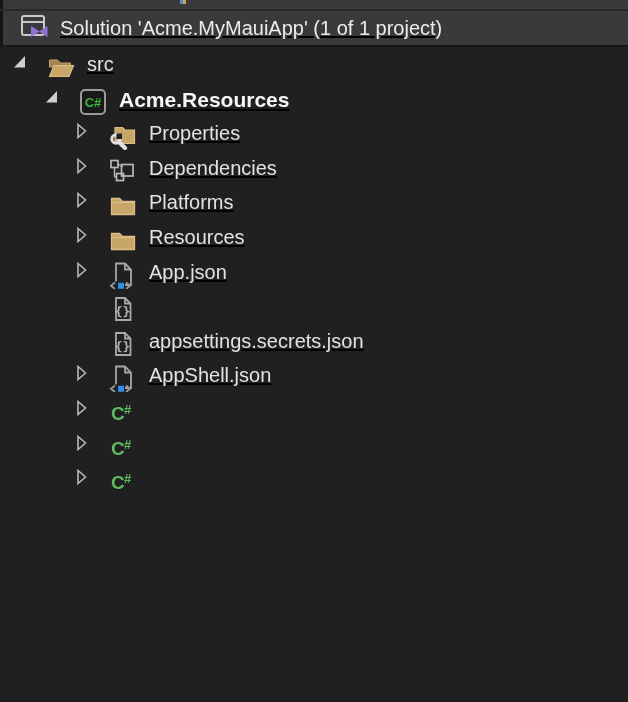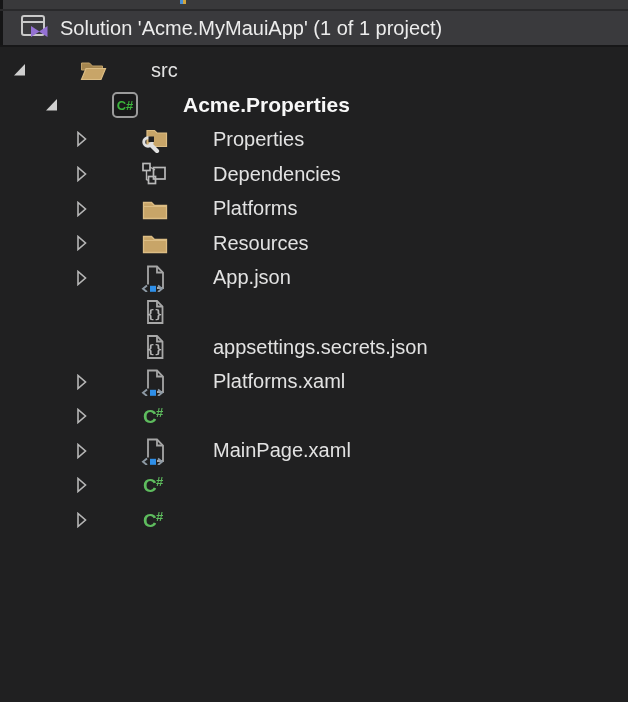--- a/index.html
+++ b/index.html
@@ -1,32 +1,32 @@
 <!DOCTYPE html>
 <html><head>
 <meta charset="utf-8">
 <style>
   * { margin:0; padding:0; box-sizing:border-box; }
   html,body { width:628px; height:702px; background:#202021; overflow:hidden;
               font-family:"Liberation Sans","DejaVu Sans",sans-serif; }
 
-  .panel { width:628px; height:508px; background:#202021; position:relative; }
+  .panel { width:628px; height:508px; background:#202021; position:relative;text-decoration:underline; }
 
   .toolbar-strip { height:9px; background:#39393b; border-left:3px solid #151516; position:relative; }
   .toolbar-strip .frag { position:absolute; top:0; height:4px; width:3px; }
   .divider-1 { height:2px; background:#29292b; }
   .divider-2 { height:2px; background:#171718; }
 
   .header-row { height:34px; background:#3a3a3d; border-left:3px solid #151516;
                 display:flex; align-items:center; }
   .header-row .sol-icon { width:34px; height:30px; margin-left:15px; flex:0 0 auto; }
   .header-row .title { margin-left:8px; font-size:20px; color:#ececec; white-space:nowrap; }
 
   .tree { padding-top:6px; }
-  .row { height:34.6px; display:flex; align-items:center; font-size:20px; color:#e2e2e2;gap:32px; }
+  .row { height:34.6px; display:flex; align-items:flex-start; font-size:20px; color:#e2e2e2; }
   .row .arrow { width:28px; height:18px; display:flex; align-items:center; flex:0 0 auto; }
   .row .icon  { width:28px; height:28px; margin-left:6px; flex:0 0 auto; display:flex; align-items:center; justify-content:center; }
   .row .label { margin-left:12px; white-space:nowrap; }
   .row .label.bold { font-weight:bold; color:#f7f7f7; font-size:21px; }
   .indent-1 { padding-left:13px; }
   .indent-2 { padding-left:45px; }
   .indent-3 { padding-left:75px; }
 </style>
 </head>
 <body>
@@ -72,21 +72,21 @@
           <svg width="14" height="16" viewBox="0 0 14 16">
             <polygon points="12,2 12,13.5 1,13.5" fill="#cfcfcf"></polygon>
           </svg>
         </span>
         <span class="icon">
           <svg width="28" height="28" viewBox="0 0 28 28">
             <rect x="2" y="2" width="24" height="24" rx="4" fill="#19191a" stroke="#9b9b9b" stroke-width="2"></rect>
             <text x="14" y="19" text-anchor="middle" font-size="13" font-weight="bold" fill="#3cb43c" font-family="Liberation Sans,DejaVu Sans,sans-serif">C#</text>
           </svg>
         </span>
-        <span class="label bold">Acme.Properties</span>
+        <span class="label bold">Acme.Resources</span>
       </div>
       <div class="row indent-3">
         <span class="arrow">
           <svg width="14" height="16" viewBox="0 0 14 16">
             <polygon points="3,1.5 3,14.5 10.5,8" fill="none" stroke="#b6b6b6" stroke-width="1.6"></polygon>
           </svg>
         </span>
         <span class="icon">
           <svg width="28" height="28" viewBox="0 0 28 28">
             <path d="M6,5.5 h7.5 l2.5,2.5 h9.5 v13.5 h-19.5 z" fill="#c8a568" stroke="#dcbd84" stroke-width="1.2"></path>
@@ -191,21 +191,21 @@
         <span class="icon">
           <svg width="28" height="28" viewBox="0 0 28 28">
             <path d="M7,2.5 h9 l6,6 v15.5 h-15 z" fill="none" stroke="#a6a6a6" stroke-width="1.8"></path>
             <path d="M16,2.5 v6 h6" fill="none" stroke="#a6a6a6" stroke-width="1.8"></path>
             <rect x="0" y="20.5" width="16" height="8" fill="#202021"></rect>
             <polyline points="6,21.5 2,24.8 6,28" fill="none" stroke="#8d99a4" stroke-width="1.9"></polyline>
             <polyline points="17,21.5 21,24.8 17,28" fill="none" stroke="#8d99a4" stroke-width="1.9"></polyline>
             <rect x="9" y="21.8" width="6" height="6" fill="#2f8fe8"></rect>
           </svg>
         </span>
-        <span class="label">Platforms.xaml</span>
+        <span class="label">AppShell.json</span>
       </div>
       <div class="row indent-3">
         <span class="arrow">
           <svg width="14" height="16" viewBox="0 0 14 16">
             <polygon points="3,1.5 3,14.5 10.5,8" fill="none" stroke="#b6b6b6" stroke-width="1.6"></polygon>
           </svg>
         </span>
         <span class="icon">
           <svg width="28" height="28" viewBox="0 0 28 28">
             <text x="2" y="21" font-size="19" font-weight="bold" fill="#5ebc5e" font-family="Liberation Sans,DejaVu Sans,sans-serif">C</text>
@@ -214,38 +214,20 @@
         </span>
       </div>
       <div class="row indent-3">
         <span class="arrow">
           <svg width="14" height="16" viewBox="0 0 14 16">
             <polygon points="3,1.5 3,14.5 10.5,8" fill="none" stroke="#b6b6b6" stroke-width="1.6"></polygon>
           </svg>
         </span>
         <span class="icon">
           <svg width="28" height="28" viewBox="0 0 28 28">
-            <path d="M7,2.5 h9 l6,6 v15.5 h-15 z" fill="none" stroke="#a6a6a6" stroke-width="1.8"></path>
-            <path d="M16,2.5 v6 h6" fill="none" stroke="#a6a6a6" stroke-width="1.8"></path>
-            <rect x="0" y="20.5" width="16" height="8" fill="#202021"></rect>
-            <polyline points="6,21.5 2,24.8 6,28" fill="none" stroke="#8d99a4" stroke-width="1.9"></polyline>
-            <polyline points="17,21.5 21,24.8 17,28" fill="none" stroke="#8d99a4" stroke-width="1.9"></polyline>
-            <rect x="9" y="21.8" width="6" height="6" fill="#2f8fe8"></rect>
-          </svg>
-        </span>
-        <span class="label">MainPage.xaml</span>
-      </div>
-      <div class="row indent-3">
-        <span class="arrow">
-          <svg width="14" height="16" viewBox="0 0 14 16">
-            <polygon points="3,1.5 3,14.5 10.5,8" fill="none" stroke="#b6b6b6" stroke-width="1.6"></polygon>
-          </svg>
-        </span>
-        <span class="icon">
-          <svg width="28" height="28" viewBox="0 0 28 28">
             <text x="2" y="21" font-size="19" font-weight="bold" fill="#5ebc5e" font-family="Liberation Sans,DejaVu Sans,sans-serif">C</text>
             <text x="15" y="15" font-size="13" font-weight="bold" fill="#5ebc5e" font-family="Liberation Sans,DejaVu Sans,sans-serif">#</text>
           </svg>
         </span>
       </div>
       <div class="row indent-3">
         <span class="arrow">
           <svg width="14" height="16" viewBox="0 0 14 16">
             <polygon points="3,1.5 3,14.5 10.5,8" fill="none" stroke="#b6b6b6" stroke-width="1.6"></polygon>
           </svg>

